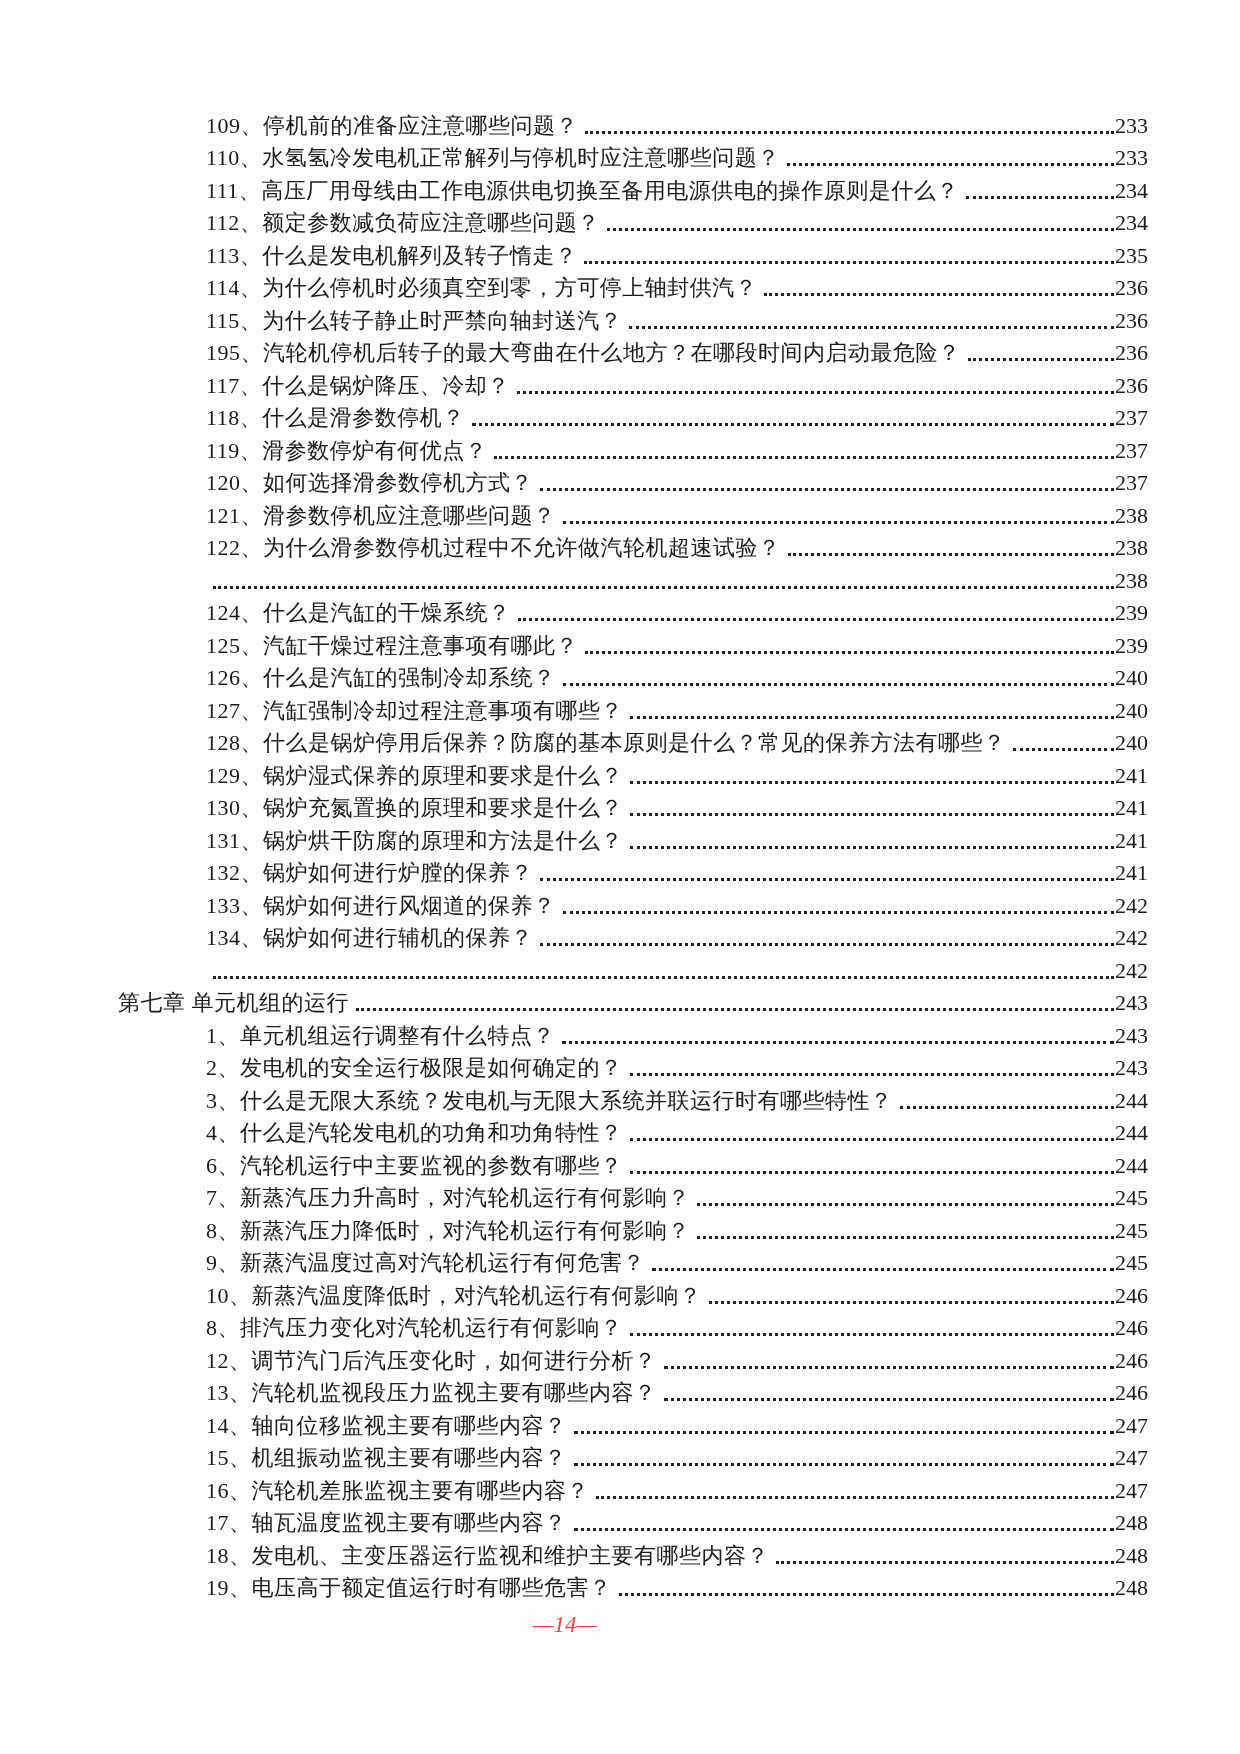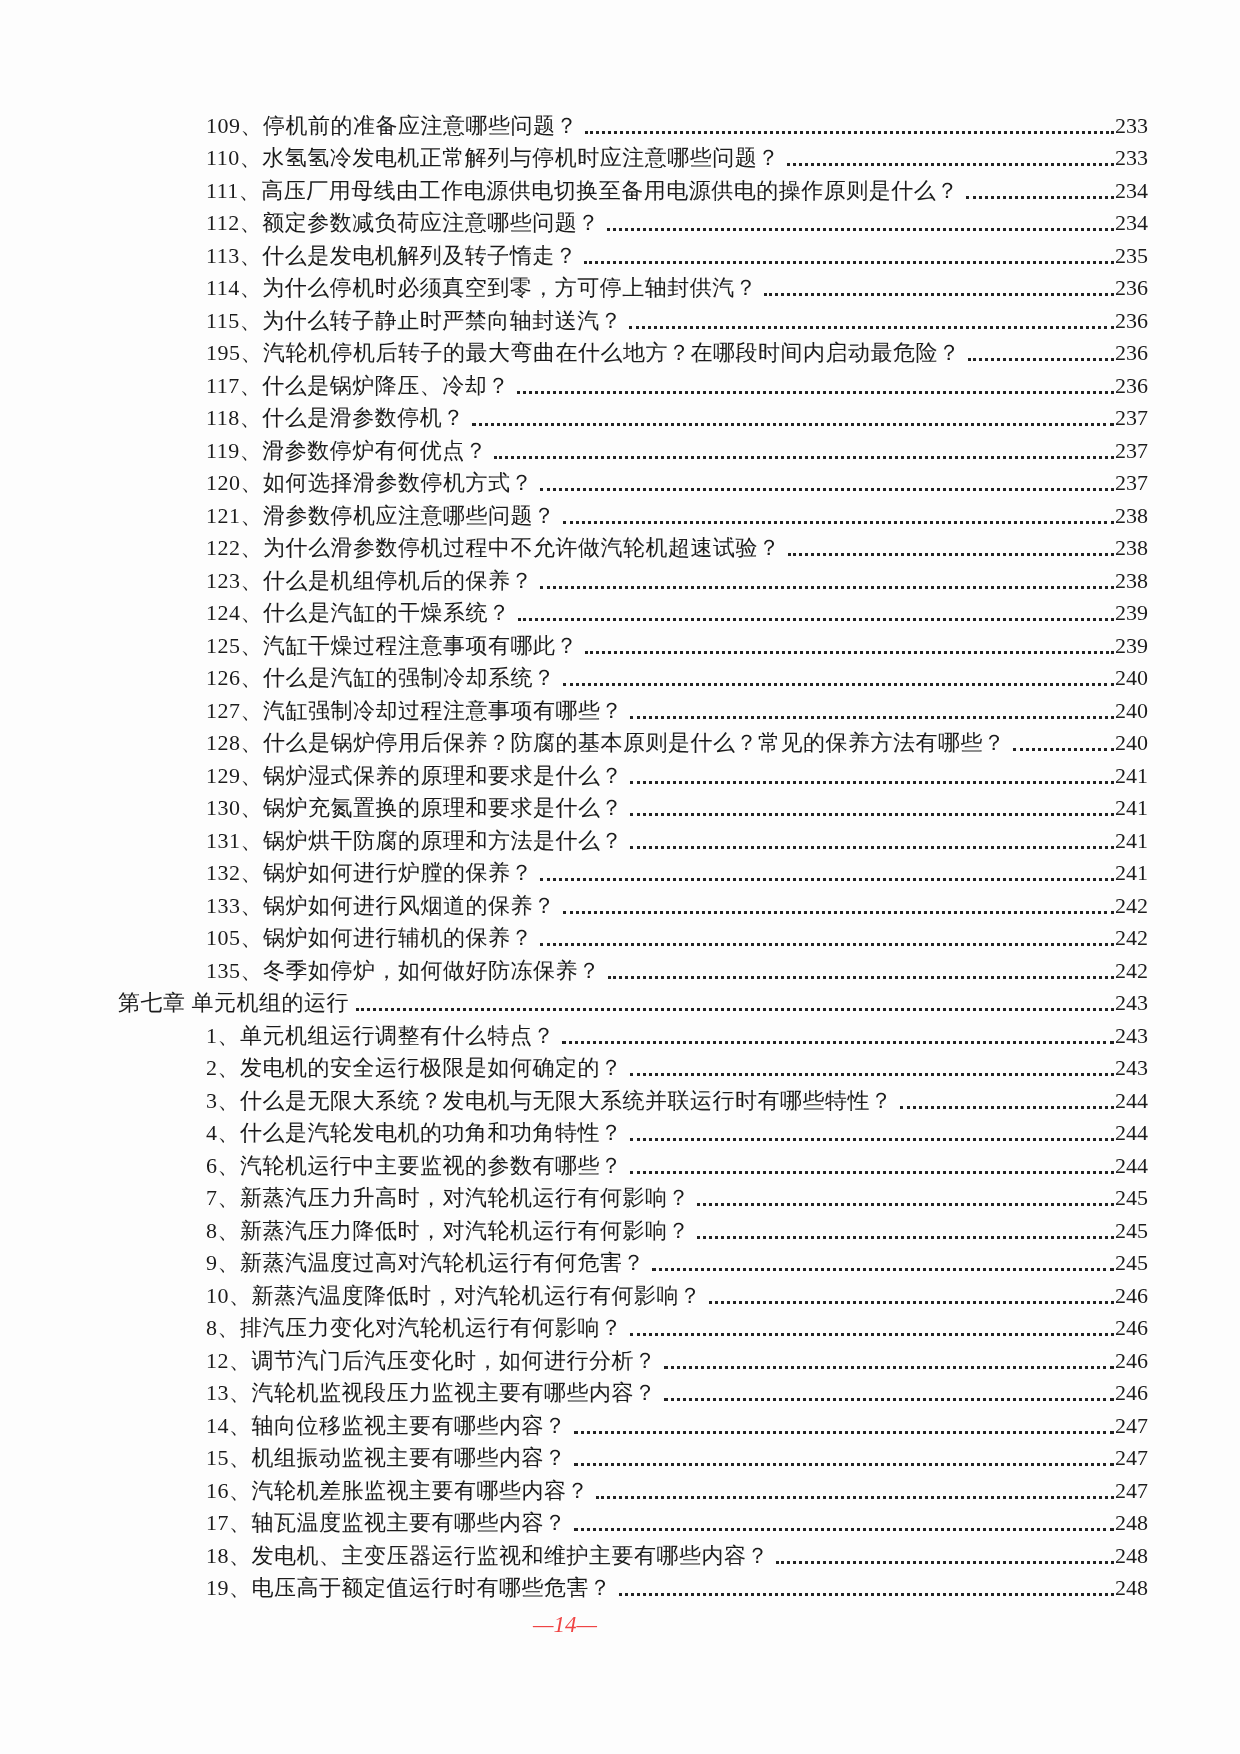--- a/index.html
+++ b/index.html
@@ -145,21 +145,20 @@
     <span class="pagenum">238</span>
   </div>
 
   <div class="row">
     <span class="title">122、为什么滑参数停机过程中不允许做汽轮机超速试验？</span>
     <span class="leader"></span>
     <span class="pagenum">238</span>
   </div>
 
   <div class="row">
-    <span class="title">123、什么是机组停机后的保养？</span>
     <span class="leader"></span>
     <span class="pagenum">238</span>
   </div>
 
   <div class="row">
     <span class="title">124、什么是汽缸的干燥系统？</span>
     <span class="leader"></span>
     <span class="pagenum">239</span>
   </div>
 
@@ -211,27 +210,26 @@
     <span class="pagenum">241</span>
   </div>
 
   <div class="row">
     <span class="title">133、锅炉如何进行风烟道的保养？</span>
     <span class="leader"></span>
     <span class="pagenum">242</span>
   </div>
 
   <div class="row">
-    <span class="title">105、锅炉如何进行辅机的保养？</span>
+    <span class="title">134、锅炉如何进行辅机的保养？</span>
     <span class="leader"></span>
     <span class="pagenum">242</span>
   </div>
 
   <div class="row">
-    <span class="title">135、冬季如停炉，如何做好防冻保养？</span>
     <span class="leader"></span>
     <span class="pagenum">242</span>
   </div>
 
   <div class="row chapter">
     <span class="title">第七章 单元机组的运行</span>
     <span class="leader"></span>
     <span class="pagenum">243</span>
   </div>
 

